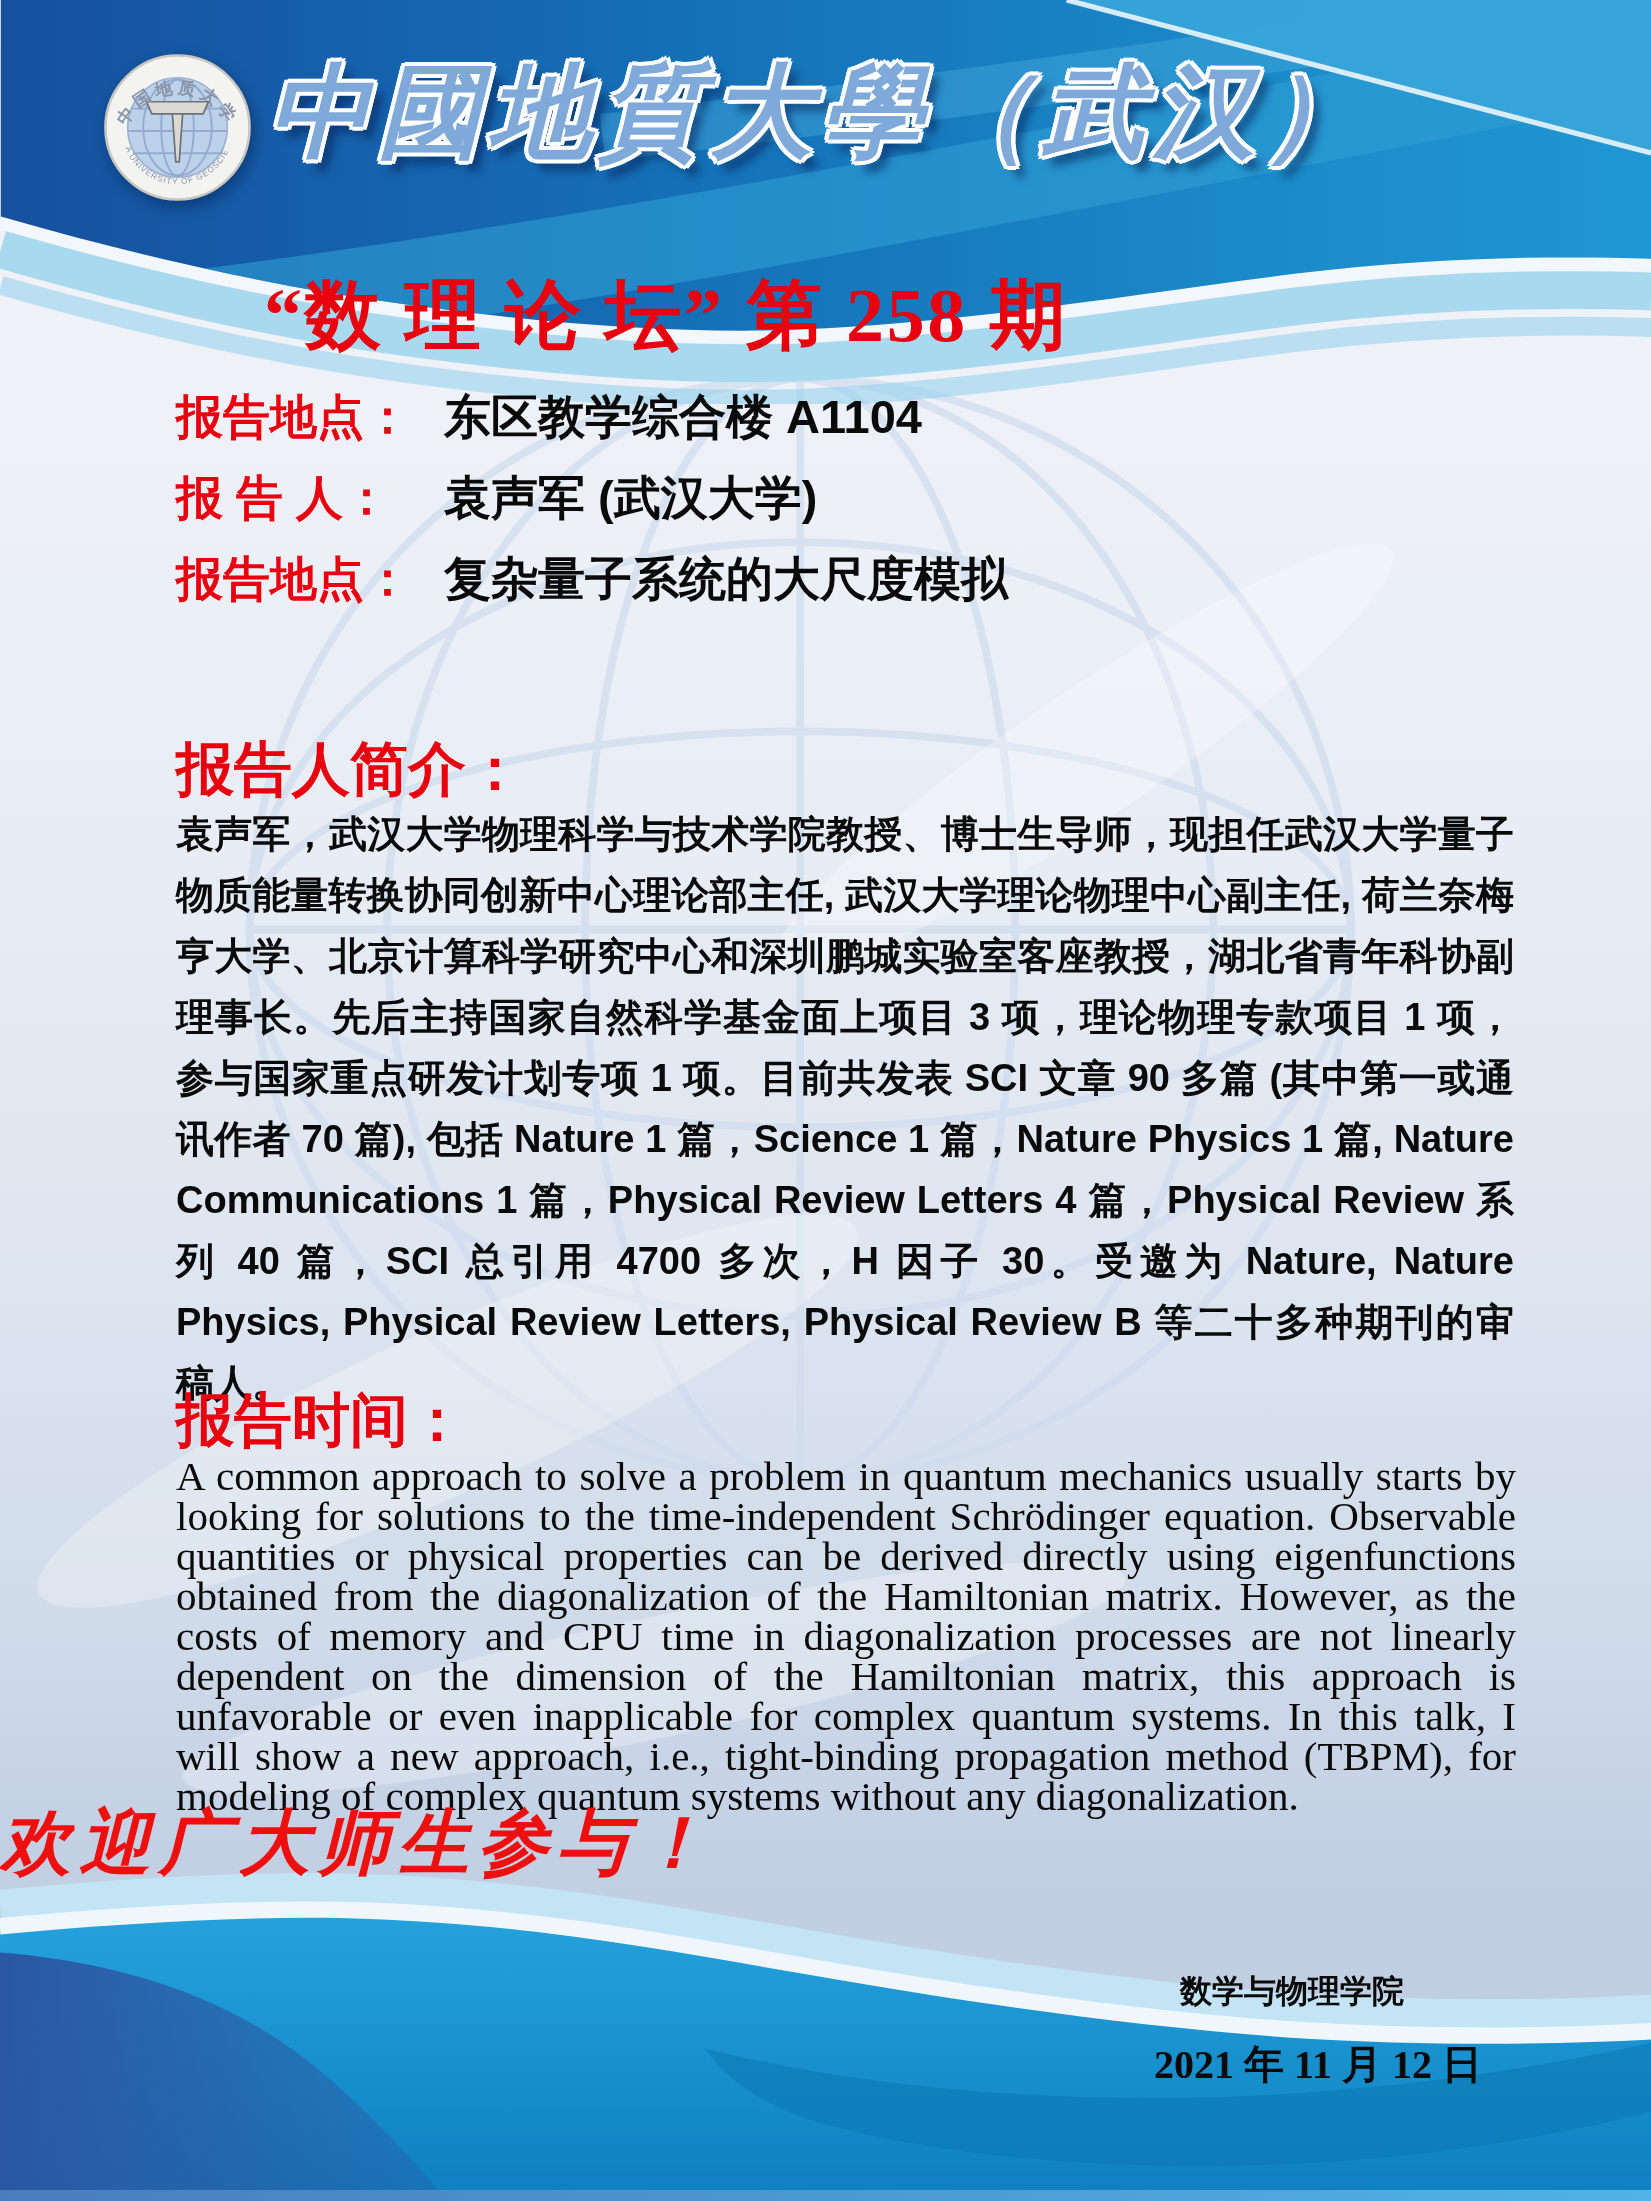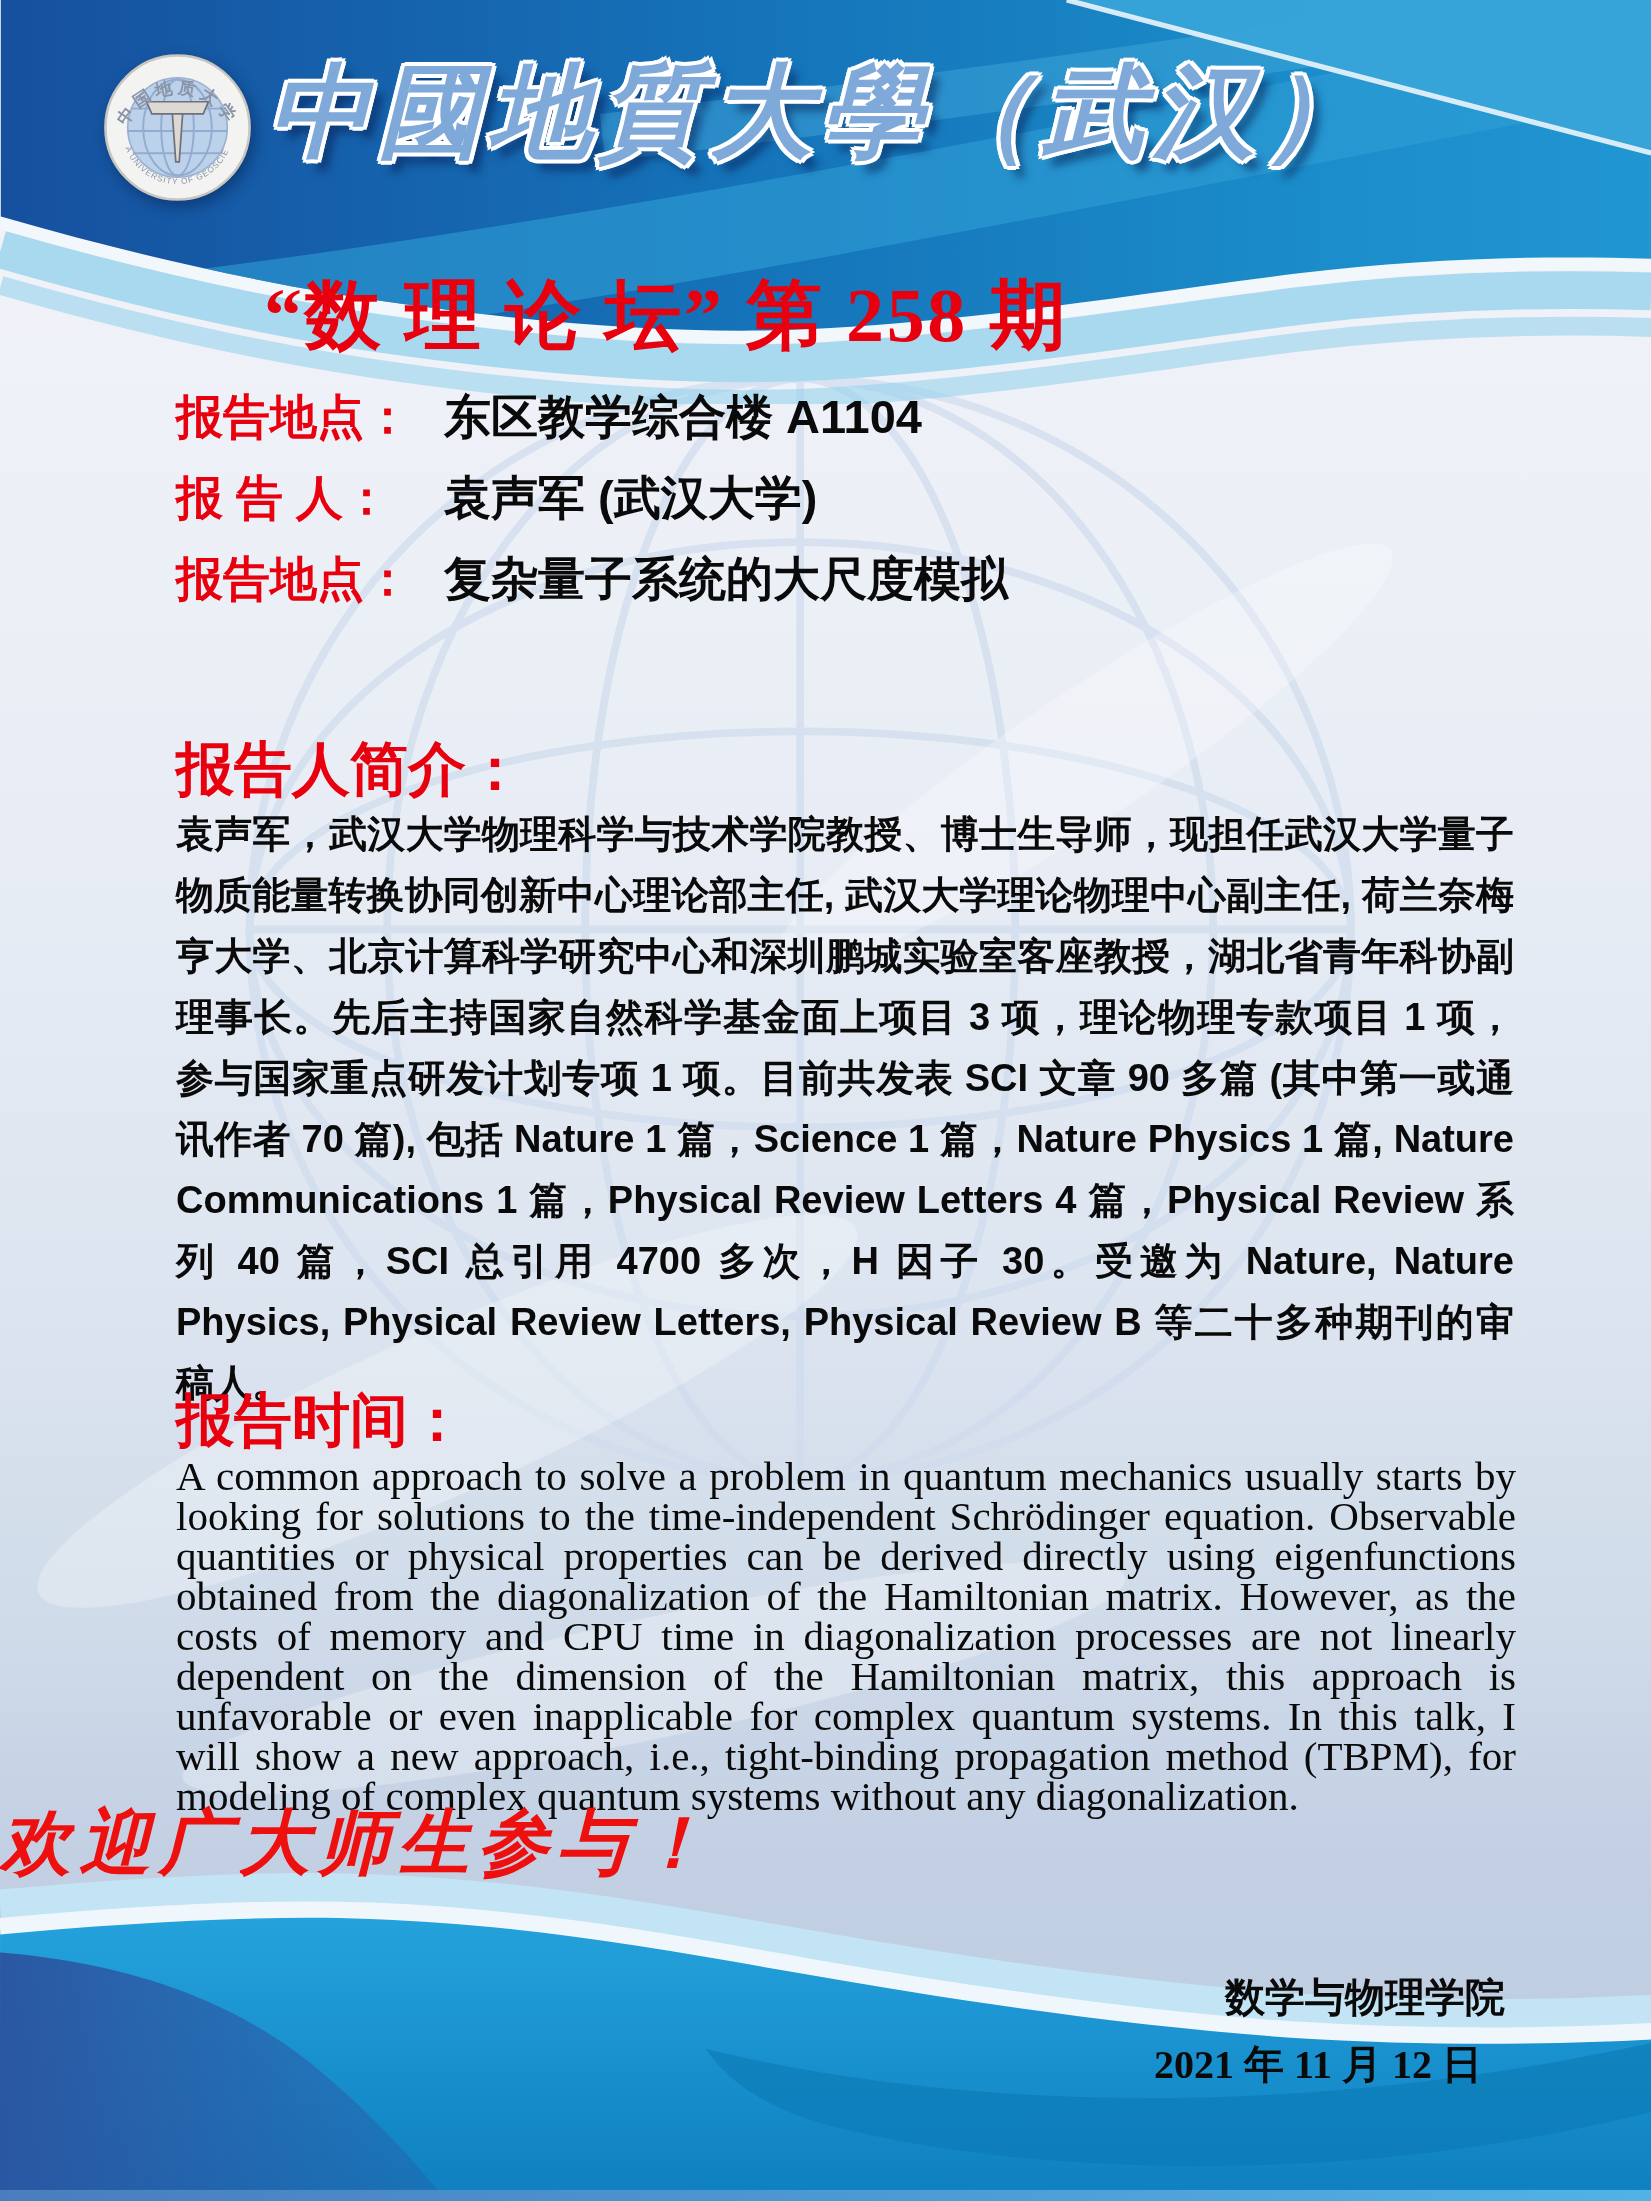--- a/index.html
+++ b/index.html
@@ -50,22 +50,22 @@
     position:absolute;left:176px;top:1456px;width:1340px;margin:0;
     font-family:"Liberation Serif","DejaVu Serif",serif;
     font-size:41px;line-height:40px;color:#0a0a0a;text-align:justify;
   }
   .welcome{
     position:absolute;left:0;top:1796px;width:1652px;text-align:left;
     font-family:"Liberation Serif","DejaVu Serif",serif;
     font-style:italic;font-weight:700;font-size:71px;letter-spacing:8.6px;color:#ee0f0f;
   }
   .sig-org{
-    position:absolute;left:1365px;top:1970px;transform:translateX(-50%);
-    font-size:40px;font-weight:700;color:#0a0a0a;white-space:nowrap;
+    position:absolute;left:1292px;top:1970px;transform:translateX(-50%);
+    font-size:32px;font-weight:700;color:#0a0a0a;white-space:nowrap;
   }
   .sig-date{
     position:absolute;left:1318px;top:2037px;transform:translateX(-50%);
     font-family:"Liberation Serif","DejaVu Serif",serif;
     font-size:40px;font-weight:600;color:#0a0a0a;white-space:nowrap;
   }
 </style>
 </head>
 <body>
 

